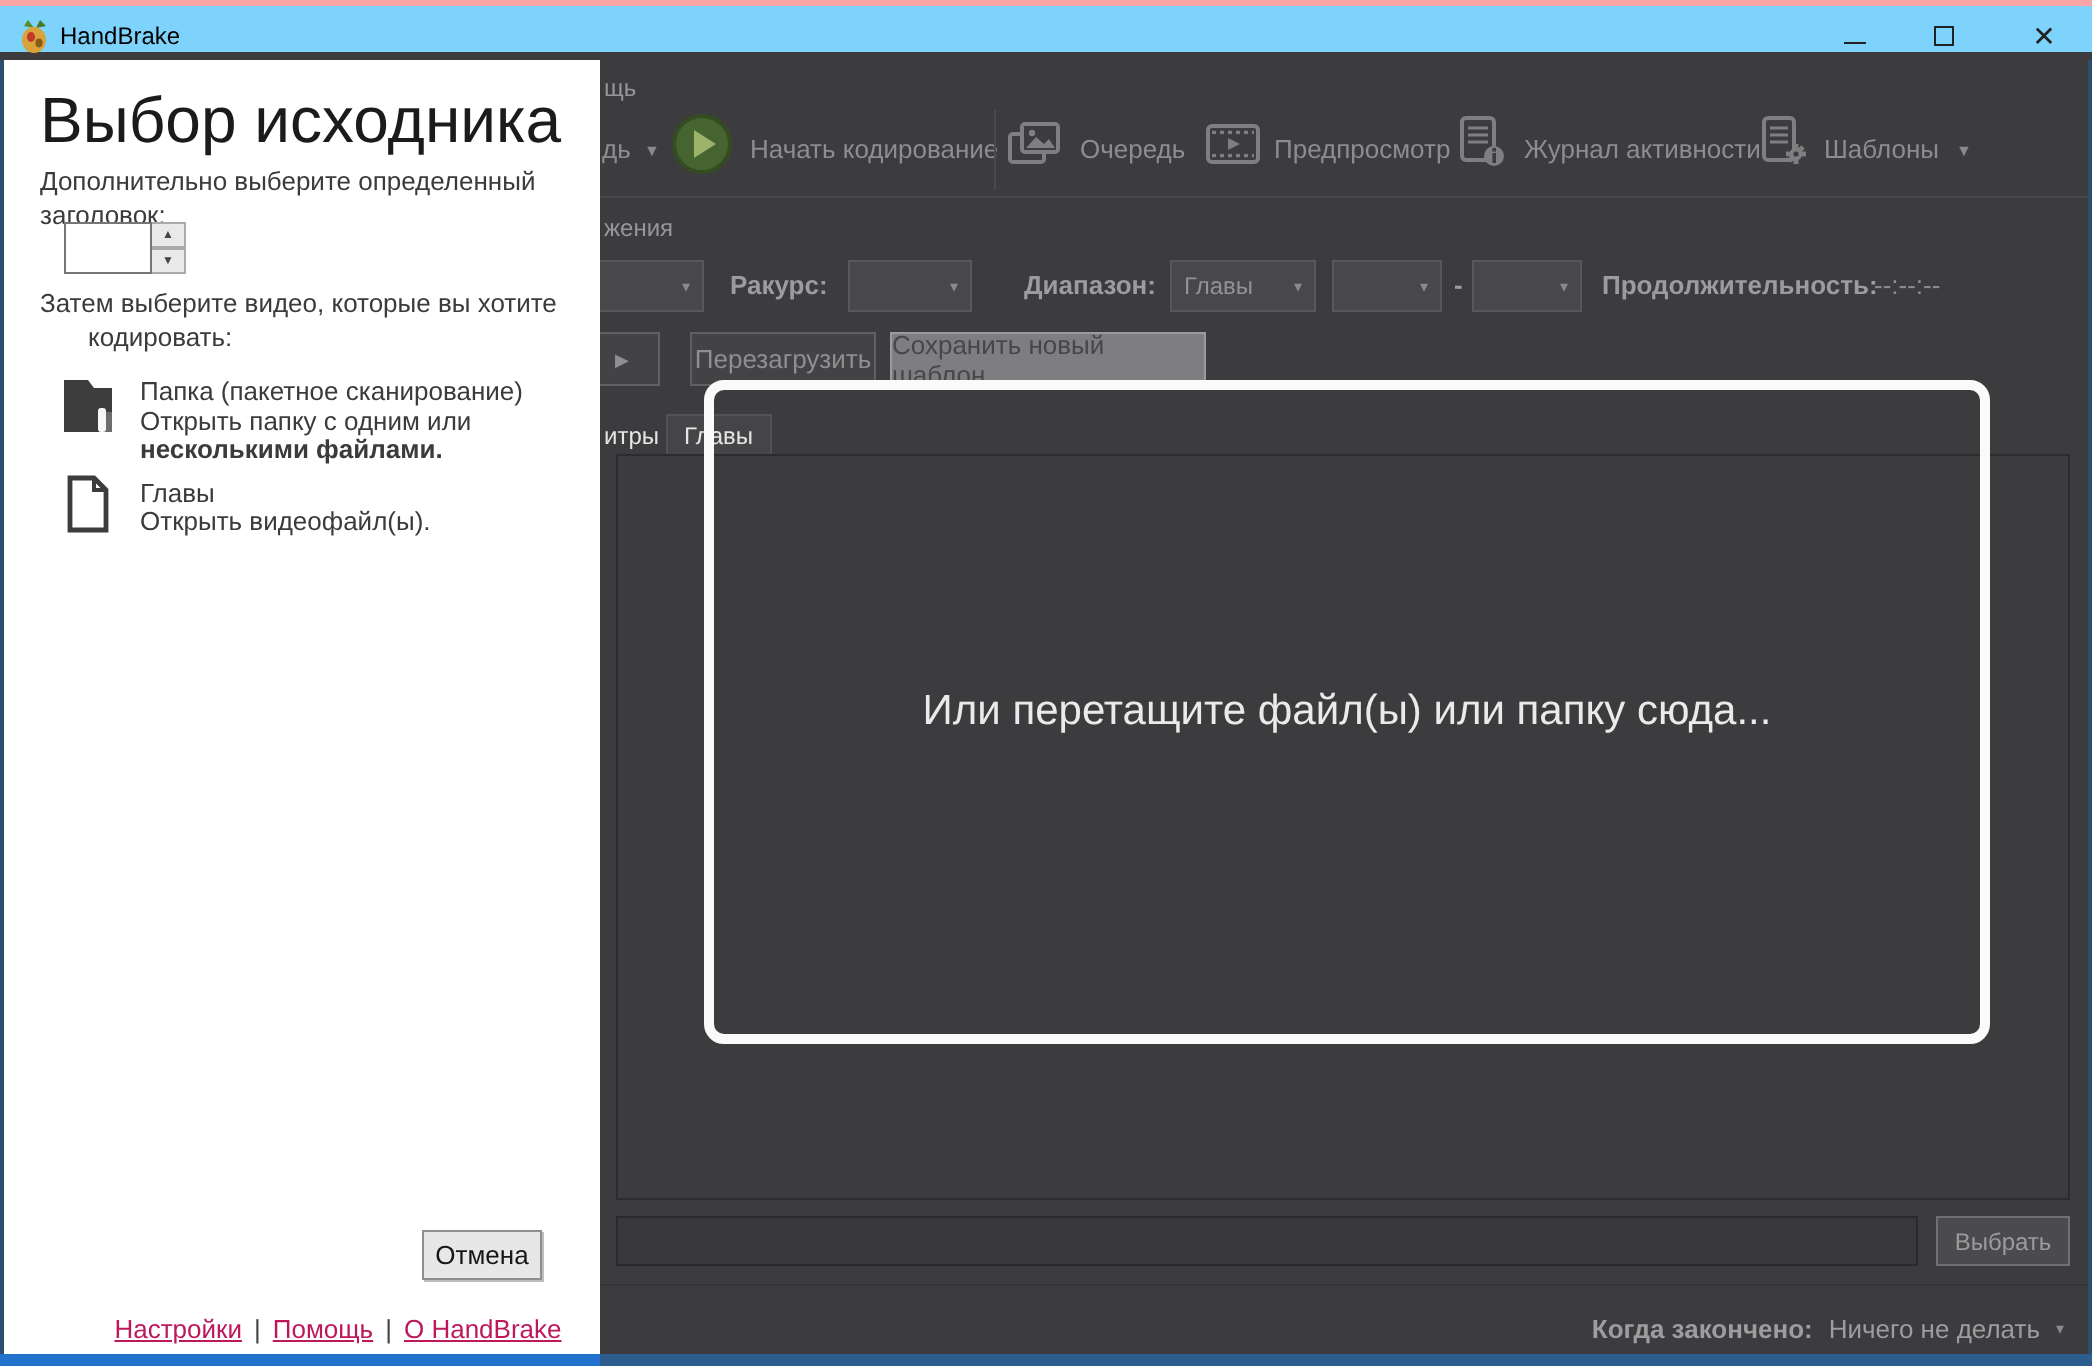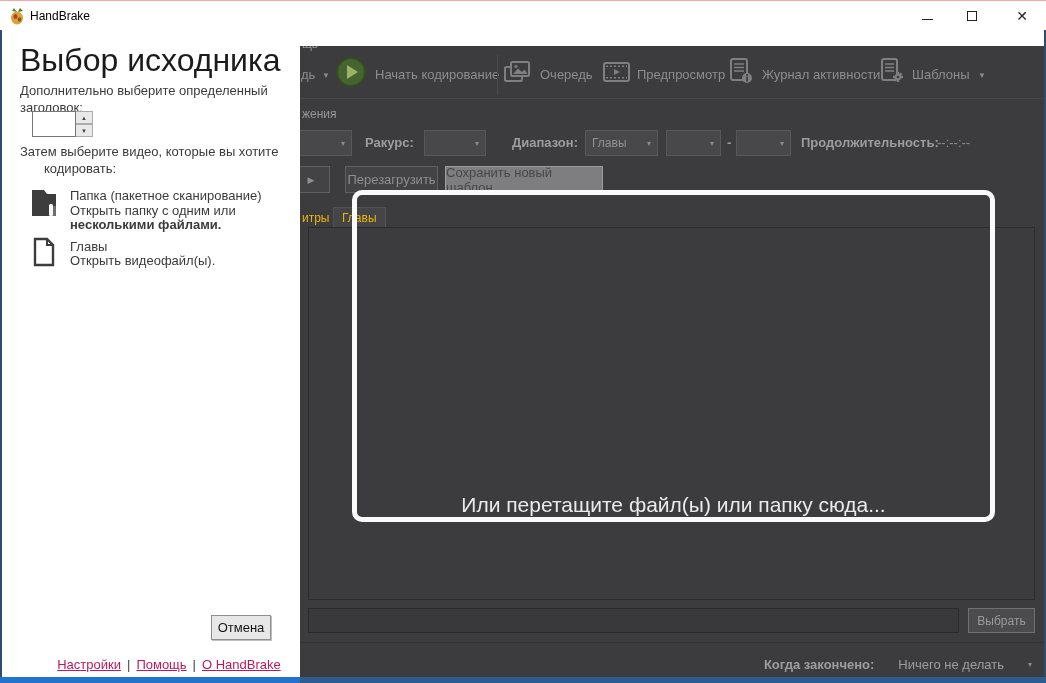--- a/index.html
+++ b/index.html
@@ -1,49 +1,49 @@
 <!DOCTYPE html>
 <html><head>
 <meta charset="utf-8">
 <style>
   html,body{margin:0;padding:0;background:#202020;}
   *{box-sizing:border-box;font-family:"Liberation Sans",sans-serif;}
   #window{position:relative;width:1046px;height:683px;background:#3c3c3e;overflow:hidden;}
   
-  .titlebar{position:absolute;left:0;top:0;width:1046px;height:46px;background:#ffffff;border-top:1px solid #fca5a5;}
+  .titlebar{position:absolute;left:0;top:0;width:1046px;height:26px;background:#7dd3fc;border-top:3px solid #fca5a5;}
   .tb-title{position:absolute;left:30px;top:8px;font-size:12px;color:#000;}
   .tb-logo{position:absolute;left:8px;top:6px;width:18px;height:18px;}
   .winbtn{position:absolute;top:0;width:34px;height:30px;display:flex;align-items:center;justify-content:center;color:#222;}
   .min-glyph{width:11px;height:1px;background:#222;margin-top:6px;}
   .max-glyph{width:10px;height:10px;border:1px solid #222;}
   .close-glyph{font-size:14px;line-height:14px;color:#222;}
   
   .main{position:absolute;left:300px;top:30px;width:744px;height:647px;background:#3c3c3e;}
   .frag{position:absolute;color:#97979a;font-size:12px;}
   .tb-label{position:absolute;color:#8d8d8f;font-size:13px;white-space:nowrap;}
   .caret{font-size:8px;color:#8a8a8c;}
   .playbtn{position:absolute;left:36px;top:27px;width:30px;height:30px;border-radius:50%;background:#466430;border:2px solid #344d20;display:flex;align-items:center;justify-content:center;}
   .playbtn .tri{width:0;height:0;border-left:11px solid #9db36a;border-top:7px solid transparent;border-bottom:7px solid transparent;margin-left:3px;}
   .vsep{position:absolute;left:197px;top:25px;width:1px;height:40px;background:#4a4a4c;}
   .tbline{position:absolute;left:0;top:68px;width:744px;height:1px;background:#464648;}
   .boldlbl{position:absolute;color:#9c9c9e;font-size:13px;font-weight:bold;white-space:nowrap;}
   .ddl{position:absolute;height:26px;background:#48484a;border:1px solid #58585a;color:#929294;font-size:12px;display:flex;align-items:center;padding:0 6px;}
   .ddl .caret{margin-left:auto;}
   .gbtn{position:absolute;height:27px;background:#434345;border:1px solid #606062;color:#8f8f91;font-size:13px;display:flex;align-items:center;justify-content:center;}
   .gbtn.light{background:#7e7e80;border:1px solid #9b9b9d;color:#474749;}
-  .tab{position:absolute;height:21px;font-size:12px;color:#eab308;display:flex;align-items:center;}
+  .tab{position:absolute;height:21px;font-size:12px;color:#e5e5e5;display:flex;align-items:center;}
   .tab.box{background:#454547;border:1px solid #525254;border-bottom:none;padding:0 8px;}
   .contentbox{position:absolute;left:8px;top:197px;width:727px;height:373px;border:1px solid #2c2c2e;}
   .dest-input{position:absolute;left:8px;top:578px;width:651px;height:25px;background:#39393b;border:1px solid #2a2a2c;color:#9a9a9c;font-size:12px;padding:0 6px;}
   .browse{position:absolute;left:668px;top:578px;width:67px;height:25px;background:#4b4b4d;border:1px solid #707072;color:#9b9b9d;font-size:12px;display:flex;align-items:center;justify-content:center;}
   .statusline{position:absolute;left:0;top:612px;width:744px;height:1px;background:#343436;}
-  .status{position:absolute;right:12px;top:627px;display:flex;align-items:center;gap:24px;font-size:13px;color:#9d9d9f;}
+  .status{position:absolute;right:12px;top:627px;display:flex;align-items:center;gap:8px;font-size:13px;color:#9d9d9f;}
   .status .lbl{font-weight:bold;}
   
-  .dropzone{position:absolute;left:352px;top:190px;width:643px;height:332px;border:5px solid #fafafa;border-radius:10px;z-index:3;display:flex;align-items:flex-end;justify-content:center;}
+  .dropzone{position:absolute;left:352px;top:190px;width:643px;height:332px;border:5px solid #fafafa;border-radius:10px;z-index:3;display:flex;align-items:center;justify-content:center;}
   .dropzone span{font-size:21px;color:#eaeaea;}
   
   .panel{position:absolute;left:0;top:30px;width:300px;height:647px;background:#ffffff;border-left:2px solid #2e4d6e;z-index:5;}
   .panel .h1{position:absolute;left:18px;top:12px;font-size:32px;color:#1b1b1b;}
   .ptext{position:absolute;color:#3b3b3b;font-size:13px;white-space:nowrap;}
   .spinner{position:absolute;left:30px;top:81px;display:flex;height:26px;}
   .spinner input{width:44px;height:26px;border:1px solid #767676;font-size:13px;padding:0 4px;}
   .spincol{display:flex;flex-direction:column;width:17px;height:26px;}
   .spincol .sb{flex:1;background:#e9e9e9;border:1px solid #ababab;border-left:none;font-size:6px;color:#444;display:flex;align-items:center;justify-content:center;line-height:0;}
   .opt-title{font-weight:normal;}

